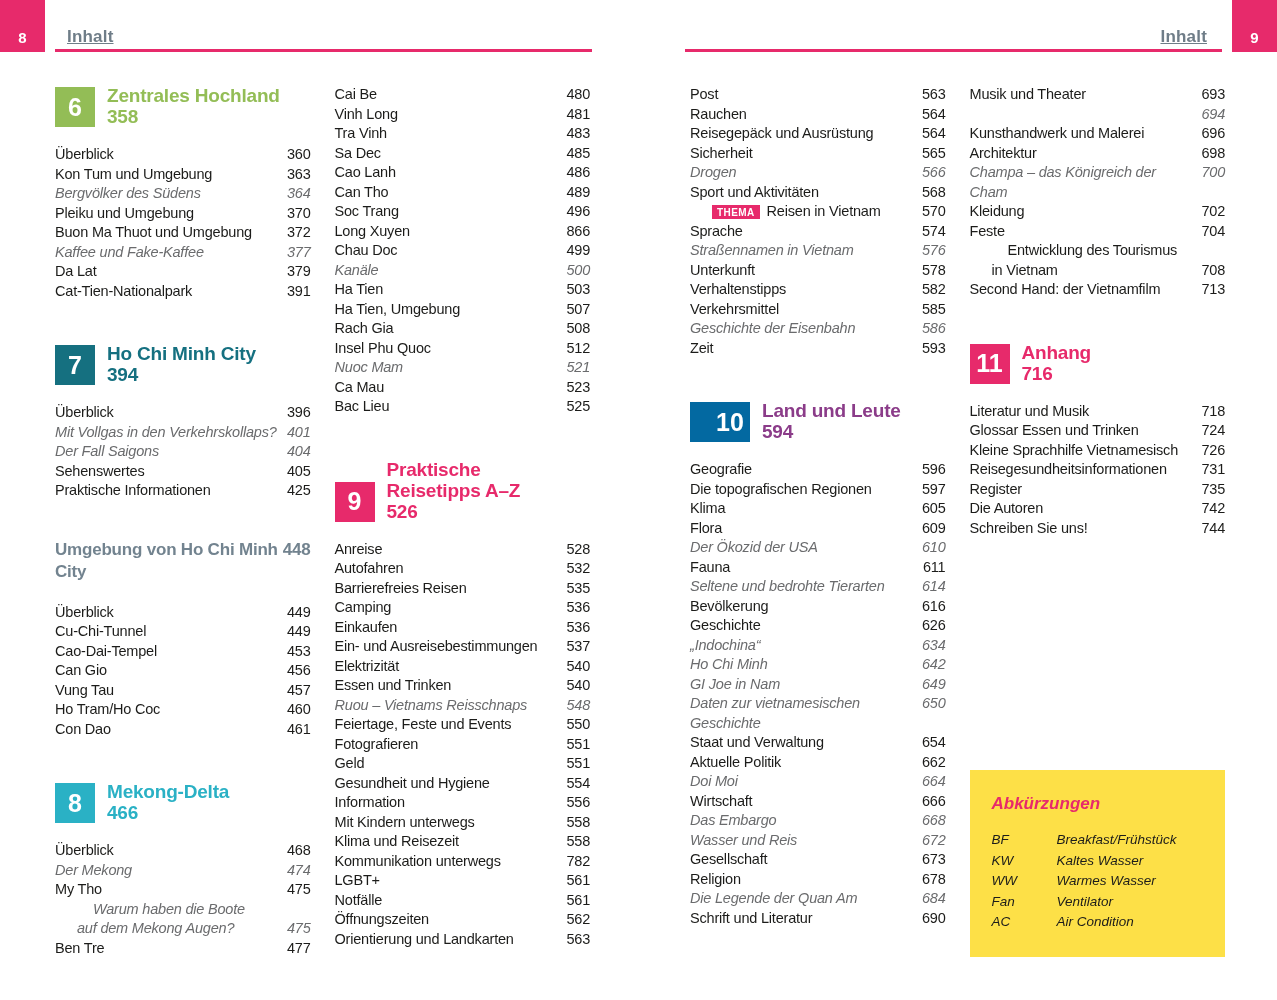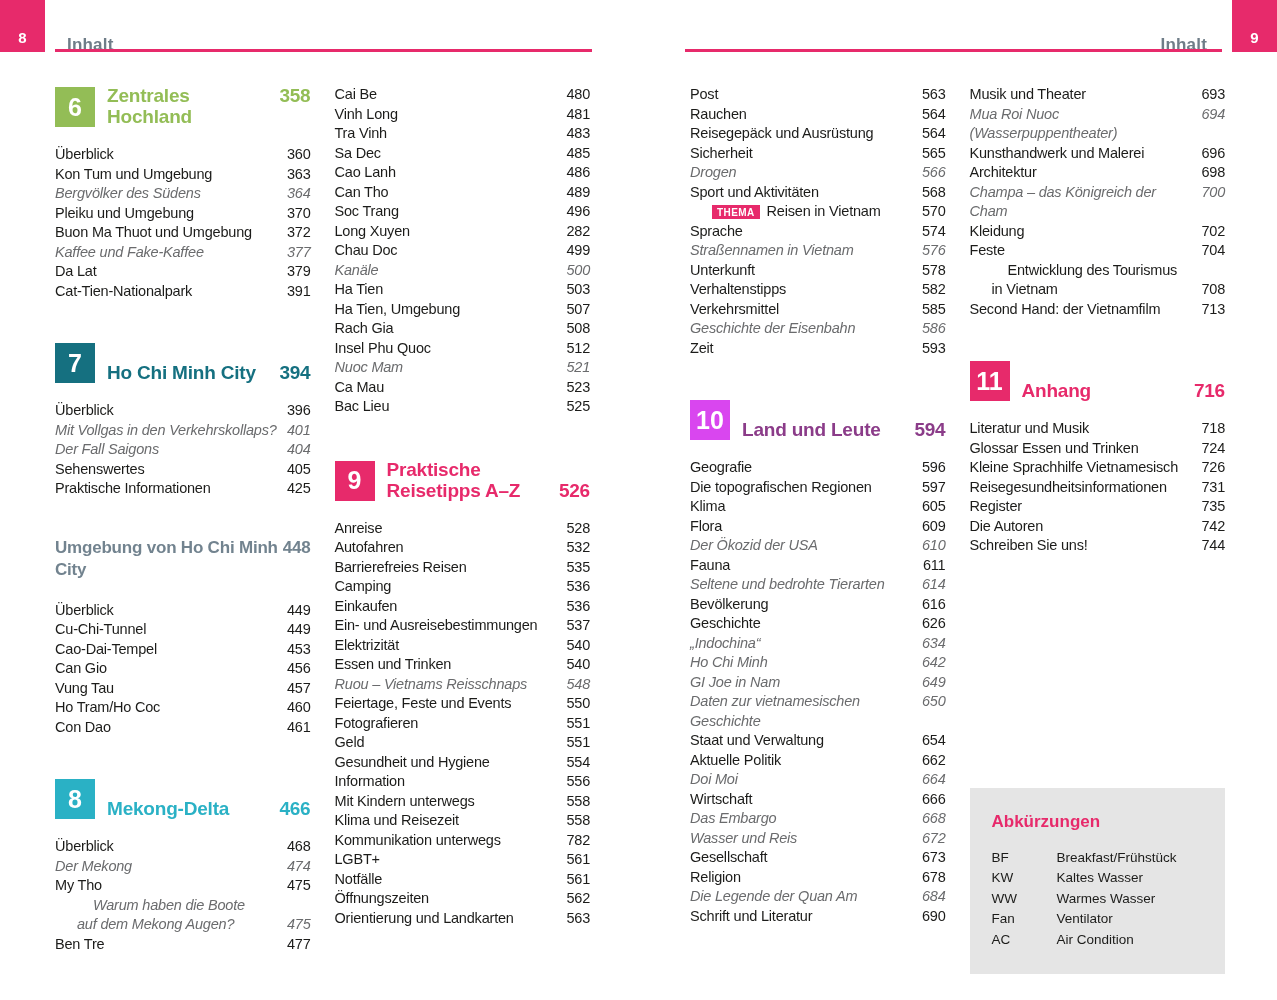--- a/index.html
+++ b/index.html
@@ -4,21 +4,21 @@
 <style>
   html,body{margin:0;padding:0;background:#ffffff;}
   .sheet{position:relative;width:1277px;height:1000px;background:#ffffff;overflow:hidden;
          font-family:"Liberation Sans",sans-serif;color:#1c1c1a;}
   
   .corner{position:absolute;top:0;width:45px;height:52px;display:flex;align-items:flex-end;
           justify-content:center;padding-bottom:6px;box-sizing:border-box;color:#fff;
           font-weight:bold;font-size:15px;}
   .corner.left{left:0;}
   .corner.right{right:0;}
-  .htitle{position:absolute;top:35px;font-weight:bold;font-size:17px;letter-spacing:.2px;text-decoration:underline;}
+  .htitle{position:absolute;top:27px;font-weight:bold;font-size:17px;letter-spacing:.2px;text-decoration:underline;}
   .htitle.left{left:67px;}
   .htitle.right{right:70px;}
   .hrule{position:absolute;top:49px;height:2.5px;}
   .hrule.left{left:55px;width:537px;}
   .hrule.right{left:685px;width:537px;}
   
   .cols{position:absolute;top:85px;width:535px;display:flex;gap:24px;}
   .cols.left{left:55px;}
   .cols.right{left:690px;}
   .col{flex:1 1 0;min-width:0;}
@@ -31,21 +31,21 @@
   .ind2{padding-left:22px;}
   .it, .it .p{font-style:italic;color:#6a6b6d;}
   .badge{color:#fff;font-weight:bold;font-size:10px;letter-spacing:.4px;padding:2px 5px 1.5px;
          margin-right:7px;align-self:center;line-height:11px;}
   .hasbadge{padding-left:22px;text-align:right;}
   
   .chapter{display:flex;align-items:flex-end;gap:12px;margin:42px 0 18px 0;}
   .chapbox{width:40px;height:40px;flex:0 0 40px;color:#fff;font-weight:bold;font-size:25px;
            display:flex;align-items:center;justify-content:center;}
   .chaptitle{flex:1;font-weight:bold;font-size:19px;line-height:21px;letter-spacing:-0.2px;}
-  .chapline{display:flex;justify-content:space-between;align-items:baseline;}
+  .chapline{display:flex;justify-content:space-between;align-items:baseline;flex-direction:column;}
   
   .subheader{display:flex;justify-content:space-between;align-items:baseline;font-weight:bold;
              font-size:17px;line-height:22px;margin:38px 0 20px 0;letter-spacing:-0.2px;}
   
   .abbrbox{margin-top:232px;box-sizing:border-box;padding:24px 20px 24px 22px;}
   .abbrtitle{font-weight:bold;font-size:17px;margin-bottom:16px;}
   .abbrrow{display:flex;font-size:13.5px;line-height:20.5px;}
   .abbr{width:65px;flex:0 0 65px;}
 </style>
 </head>
@@ -226,21 +226,21 @@
             <div class="row">
               <span class="t">Can Tho</span>
               <span class="p">489</span>
             </div>
             <div class="row">
               <span class="t">Soc Trang</span>
               <span class="p">496</span>
             </div>
             <div class="row">
               <span class="t">Long Xuyen</span>
-              <span class="p">282</span>
+              <span class="p">866</span>
             </div>
             <div class="row">
               <span class="t">Chau Doc</span>
               <span class="p">499</span>
             </div>
             <div class="row it">
               <span class="t">Kanäle</span>
               <span class="p">500</span>
             </div>
             <div class="row">
@@ -432,21 +432,21 @@
             <div class="row it">
               <span class="t">Geschichte der Eisenbahn</span>
               <span class="p">586</span>
             </div>
             <div class="row">
               <span class="t">Zeit</span>
               <span class="p">593</span>
             </div>
           </div>
           <div class="chapter">
-            <div class="chapbox" style="background: #d946ef;">10</div>
+            <div class="chapbox" style="background: #0369a1; padding-left: 20px;">10</div>
             <div class="chaptitle" style="color: rgb(139, 60, 137);">
               <div class="chapline">
                 <span>Land und Leute</span>
                 <span>594</span>
               </div>
             </div>
           </div>
           <div class="entries">
             <div class="row">
               <span class="t">Geografie</span>
@@ -542,21 +542,20 @@
             </div>
           </div>
         </div>
         <div class="col">
           <div class="entries">
             <div class="row">
               <span class="t">Musik und Theater</span>
               <span class="p">693</span>
             </div>
             <div class="row it">
-              <span class="t">Mua Roi Nuoc (Wasserpuppentheater)</span>
               <span class="p">694</span>
             </div>
             <div class="row">
               <span class="t">Kunsthandwerk und Malerei</span>
               <span class="p">696</span>
             </div>
             <div class="row">
               <span class="t">Architektur</span>
               <span class="p">698</span>
             </div>
@@ -616,21 +615,21 @@
             </div>
             <div class="row">
               <span class="t">Die Autoren</span>
               <span class="p">742</span>
             </div>
             <div class="row">
               <span class="t">Schreiben Sie uns!</span>
               <span class="p">744</span>
             </div>
           </div>
-          <div class="abbrbox" style="background: #e5e5e5;">
+          <div class="abbrbox" style="background: #fde047; font-style: italic;">
             <div class="abbrtitle" style="color: rgb(231, 42, 107);">Abkürzungen</div>
             <div class="abbrrow">
               <span class="abbr">BF</span>
               <span class="abbrlabel">Breakfast/Frühstück</span>
             </div>
             <div class="abbrrow">
               <span class="abbr">KW</span>
               <span class="abbrlabel">Kaltes Wasser</span>
             </div>
             <div class="abbrrow">

